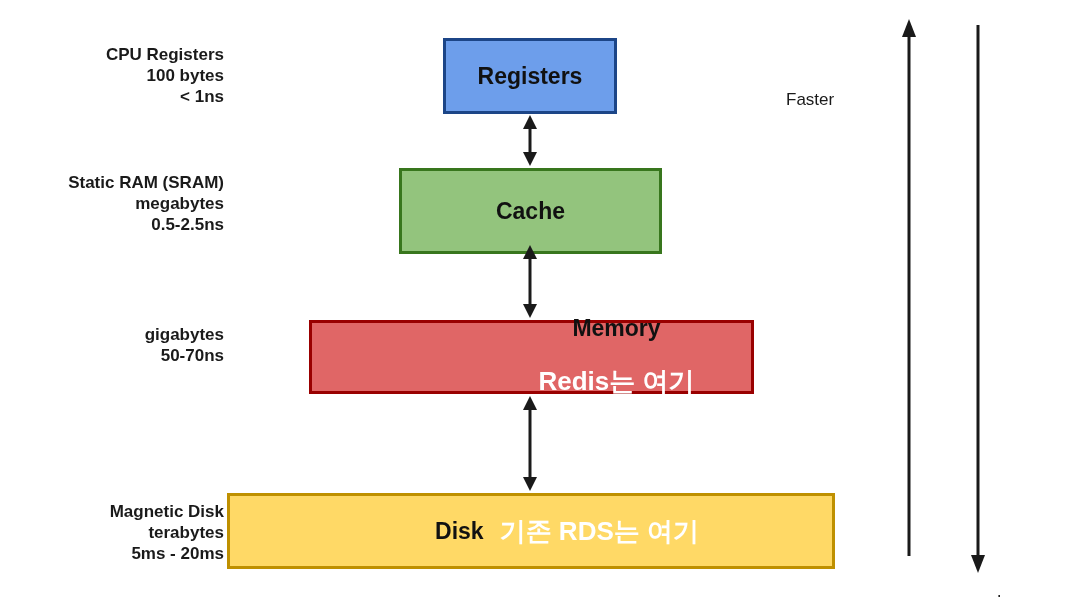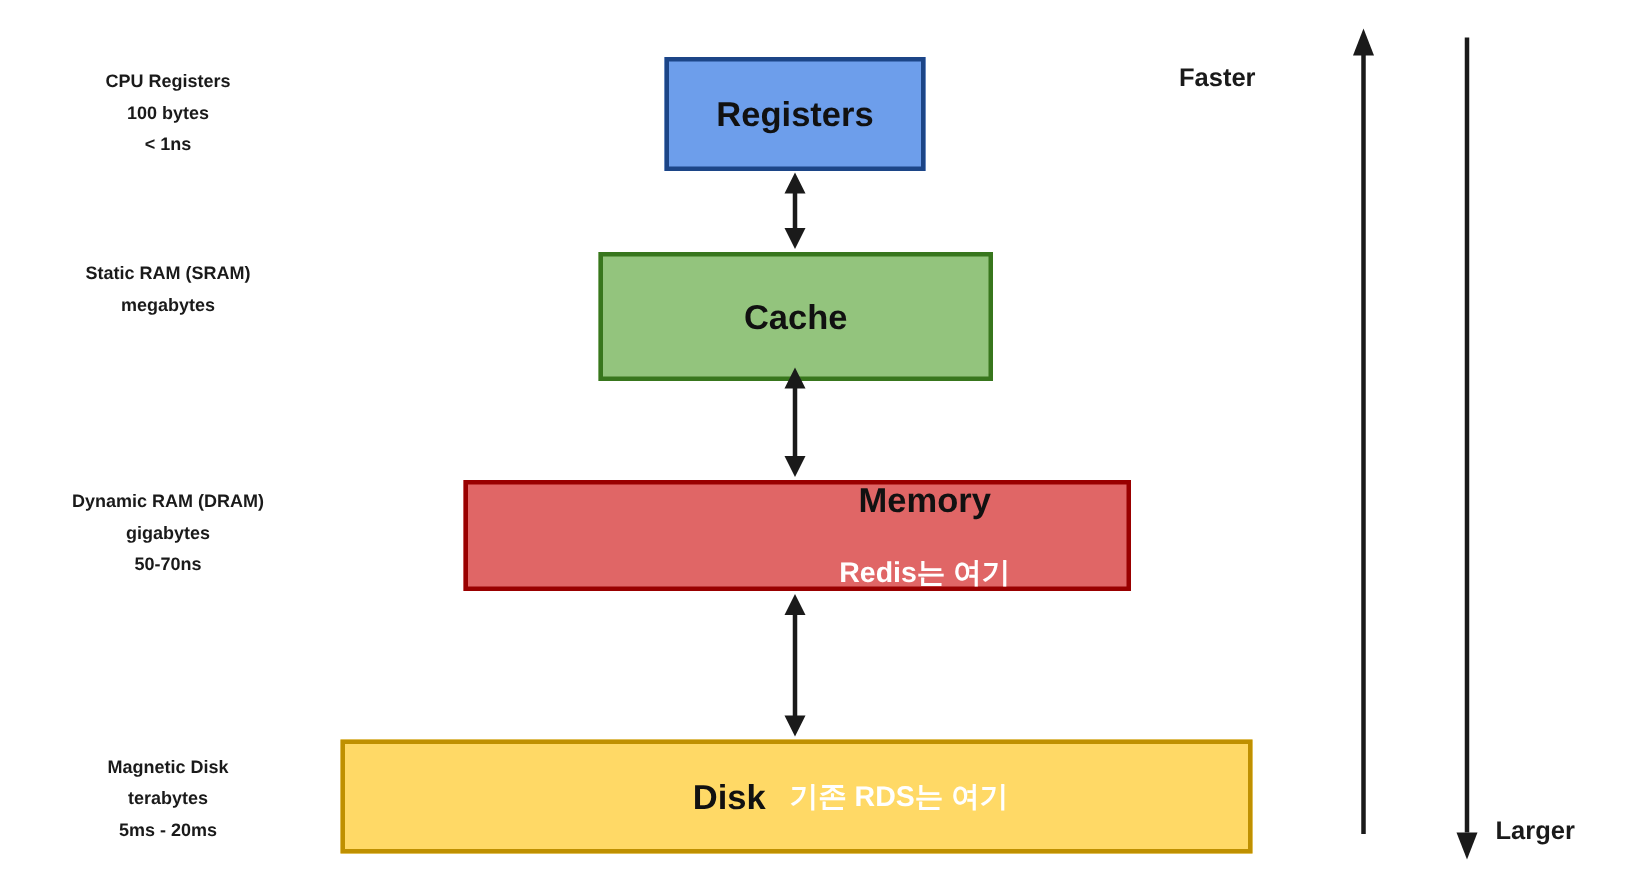--- a/index.html
+++ b/index.html
@@ -8,23 +8,23 @@
     width: 1087px;
     height: 597px;
     background: #ffffff;
     font-family: "Liberation Sans", sans-serif;
     overflow: hidden;
   }
   .side-label {
     position: absolute;
     left: 0;
     width: 224px;
-    text-align: center;
+    text-align: right;
     font-weight: bold;
-    font-size: 12px;
+    font-size: 17px;
     line-height: 21px;
     color: #1a1a1a;
   }
   .hw-box {
     position: absolute;
     box-sizing: border-box;
     border: 3px solid;
     display: flex;
     align-items: center;
     justify-content: center;
@@ -37,47 +37,48 @@
   }
   .offset-memory { margin-left: 170px; flex-direction: column; }
   .offset-disk   { margin-left: 72px; gap: 16px; }
   .box-label {
     font-weight: bold;
     font-size: 23px;
     color: #111111;
   }
   .annotation {
     font-weight: bold;
-    font-size: 19px;
+    font-size: 26px;
     color: #ffffff;
   }
   .axis-label {
     position: absolute;
-    font-weight: bold;
+    font-weight: normal;
     font-size: 17px;
     color: #1a1a1a;
+    margin-top: 48px;
   }
   .connector, .axis-arrow { position: absolute; display: block; }
 </style>
 </head>
 <body>
 
 <div class="canvas">
 
   <div class="side-label" style="top:44px">
     <div>CPU Registers</div>
     <div>100 bytes</div>
     <div>&lt; 1ns</div>
   </div>
   <div class="side-label" style="top:172px">
     <div>Static RAM (SRAM)</div>
     <div>megabytes</div>
+    <div>0.5-2.5ns</div>
   </div>
   <div class="side-label" style="top:324px">
-    <div>Dynamic RAM (DRAM)</div>
     <div>gigabytes</div>
     <div>50-70ns</div>
   </div>
   <div class="side-label" style="top:501px">
     <div>Magnetic Disk</div>
     <div>terabytes</div>
     <div>5ms - 20ms</div>
   </div>
 
   <div class="hw-box" style="left: 443px; top: 38px; width: 174px; height: 76px; background-color: rgb(109, 158, 235); border-color: rgb(28, 69, 135);">

